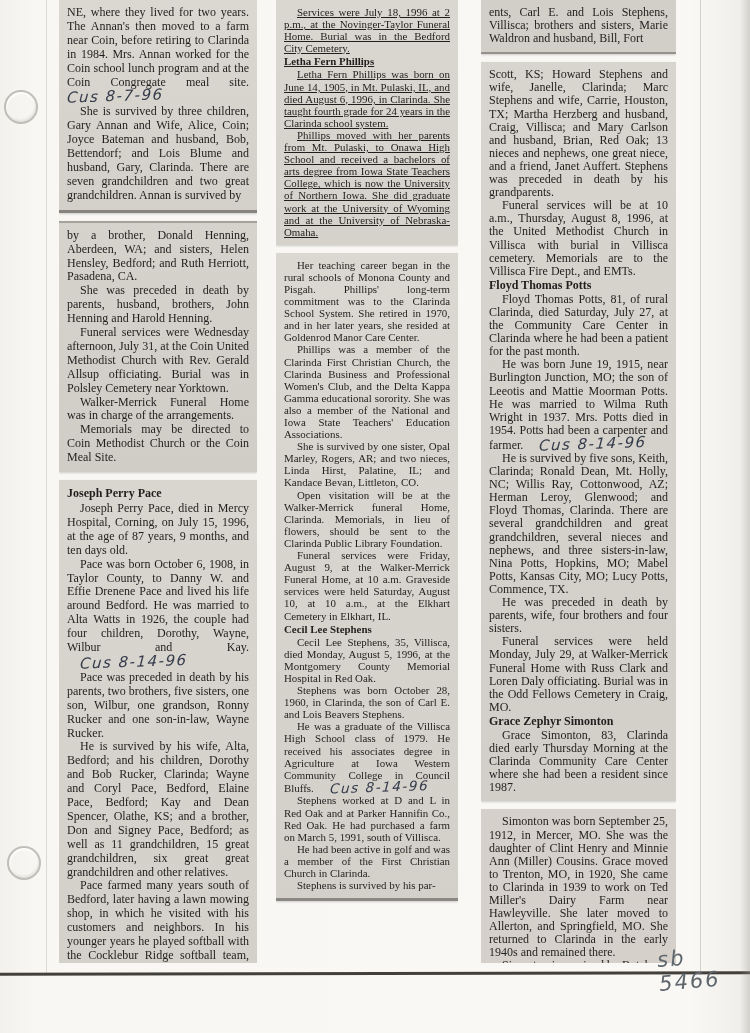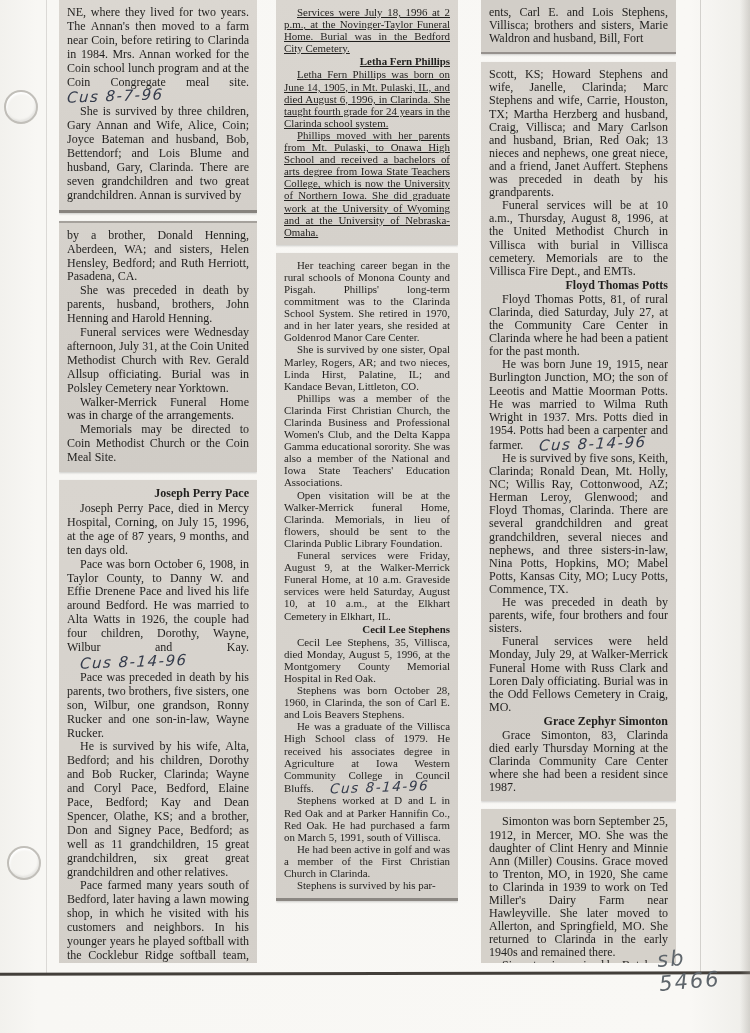--- a/index.html
+++ b/index.html
@@ -32,21 +32,21 @@
   .col-2 { left:481px; width:195px; font-size:12px; line-height:13.1px; }
 
   .clipping {
     box-sizing:border-box; padding:6px 8px 7px;
     background:linear-gradient(180deg,#dbd7d1,#d3cfc9);
     color:#201f1d; text-align:justify;
     box-shadow:0 1px 2px rgba(0,0,0,.18);
   }
   .clipping p { margin:0; text-indent:13px; }
   .clipping p.cont { text-indent:0; }
-  .head { font-weight:bold; text-align:right; margin:1px 0; }
+  .head { font-weight:bold; text-align:left; margin:1px 0; }
 
   
   .hand {
     font-family:"DejaVu Sans", sans-serif; font-style:italic;
     display:inline-block; transform:rotate(-2deg) skewX(-6deg);
     font-size:1.25em; color:#343b4b; letter-spacing:1.5px;
     white-space:nowrap; line-height:1;
   }
   .catalog {
     position:absolute; left:658px; top:944px; z-index:5;
@@ -97,22 +97,22 @@
       </div>
       <div class="column col-1">
         <div class="clipping c-d">
           <p><span>Services were July 18, 1996 at 2 p.m., at the Novinger-Taylor Funeral Home.  Burial was in the Bedford City Cemetery.</span></p>
           <div class="head">Letha Fern Phillips</div>
           <p><span>Letha Fern Phillips was born on June 14, 1905, in Mt. Pulaski, IL, and died August 6, 1996, in Clarinda. She taught fourth grade for 24 years in the Clarinda school system.</span></p>
           <p><span>Phillips moved with her parents from Mt. Pulaski, to Onawa High School and received a bachelors of arts degree from Iowa State Teachers College, which is now the University of Northern Iowa.  She did graduate work at the University of Wyoming and at the University of Nebraska-Omaha.</span></p>
         </div>
         <div class="clipping c-e">
           <p><span>Her teaching career began in the rural schools of Monona County and Pisgah.  Phillips' long-term commitment was to the Clarinda School System.  She retired in 1970, and in her later years, she resided at Goldenrod Manor Care Center.</span></p>
+          <p><span>Phillips was a member of the Clarinda First Christian Church, the Clarinda Business and Professional Women's Club, and the Delta Kappa Gamma educational sorority.  She was also a member of the National and Iowa State Teachers' Education Associations.</span></p>
           <p><span>She is survived by one sister, Opal Marley, Rogers, AR; and two nieces, Linda Hirst, Palatine, IL; and Kandace Bevan, Littleton, CO.</span></p>
-          <p><span>Phillips was a member of the Clarinda First Christian Church, the Clarinda Business and Professional Women's Club, and the Delta Kappa Gamma educational sorority.  She was also a member of the National and Iowa State Teachers' Education Associations.</span></p>
           <p><span>Open visitation will be at the Walker-Merrick funeral Home, Clarinda.  Memorials, in lieu of flowers, should be sent to the Clarinda Public Library Foundation.</span></p>
           <p><span>Funeral services were Friday, August 9, at the Walker-Merrick Funeral Home, at 10 a.m.  Graveside services were held Saturday, August 10, at 10 a.m., at the Elkhart Cemetery in Elkhart, IL.</span></p>
           <div class="head">Cecil Lee Stephens</div>
           <p><span>Cecil Lee Stephens, 35, Villisca, died Monday, August 5, 1996, at the Montgomery County Memorial Hospital in Red Oak.</span></p>
           <p><span>Stephens was born October 28, 1960, in Clarinda, the son of Carl E. and Lois Beavers Stephens.</span></p>
           <p><span>He was a graduate of the Villisca High School class of 1979.  He received his associates degree in Agriculture at Iowa Western Community College in Council Bluffs.</span> <span class="hand">Cus 8-14-96</span></p>
           <p><span>Stephens worked at D and L in Red Oak and at Parker Hannifin Co., Red Oak.  He had purchased a farm on March 5, 1991, south of Villisca.</span></p>
           <p><span>He had been active in golf and was a member of the First Christian Church in Clarinda.</span></p>
           <p><span>Stephens is survived by his par-</span></p>
         </div>

